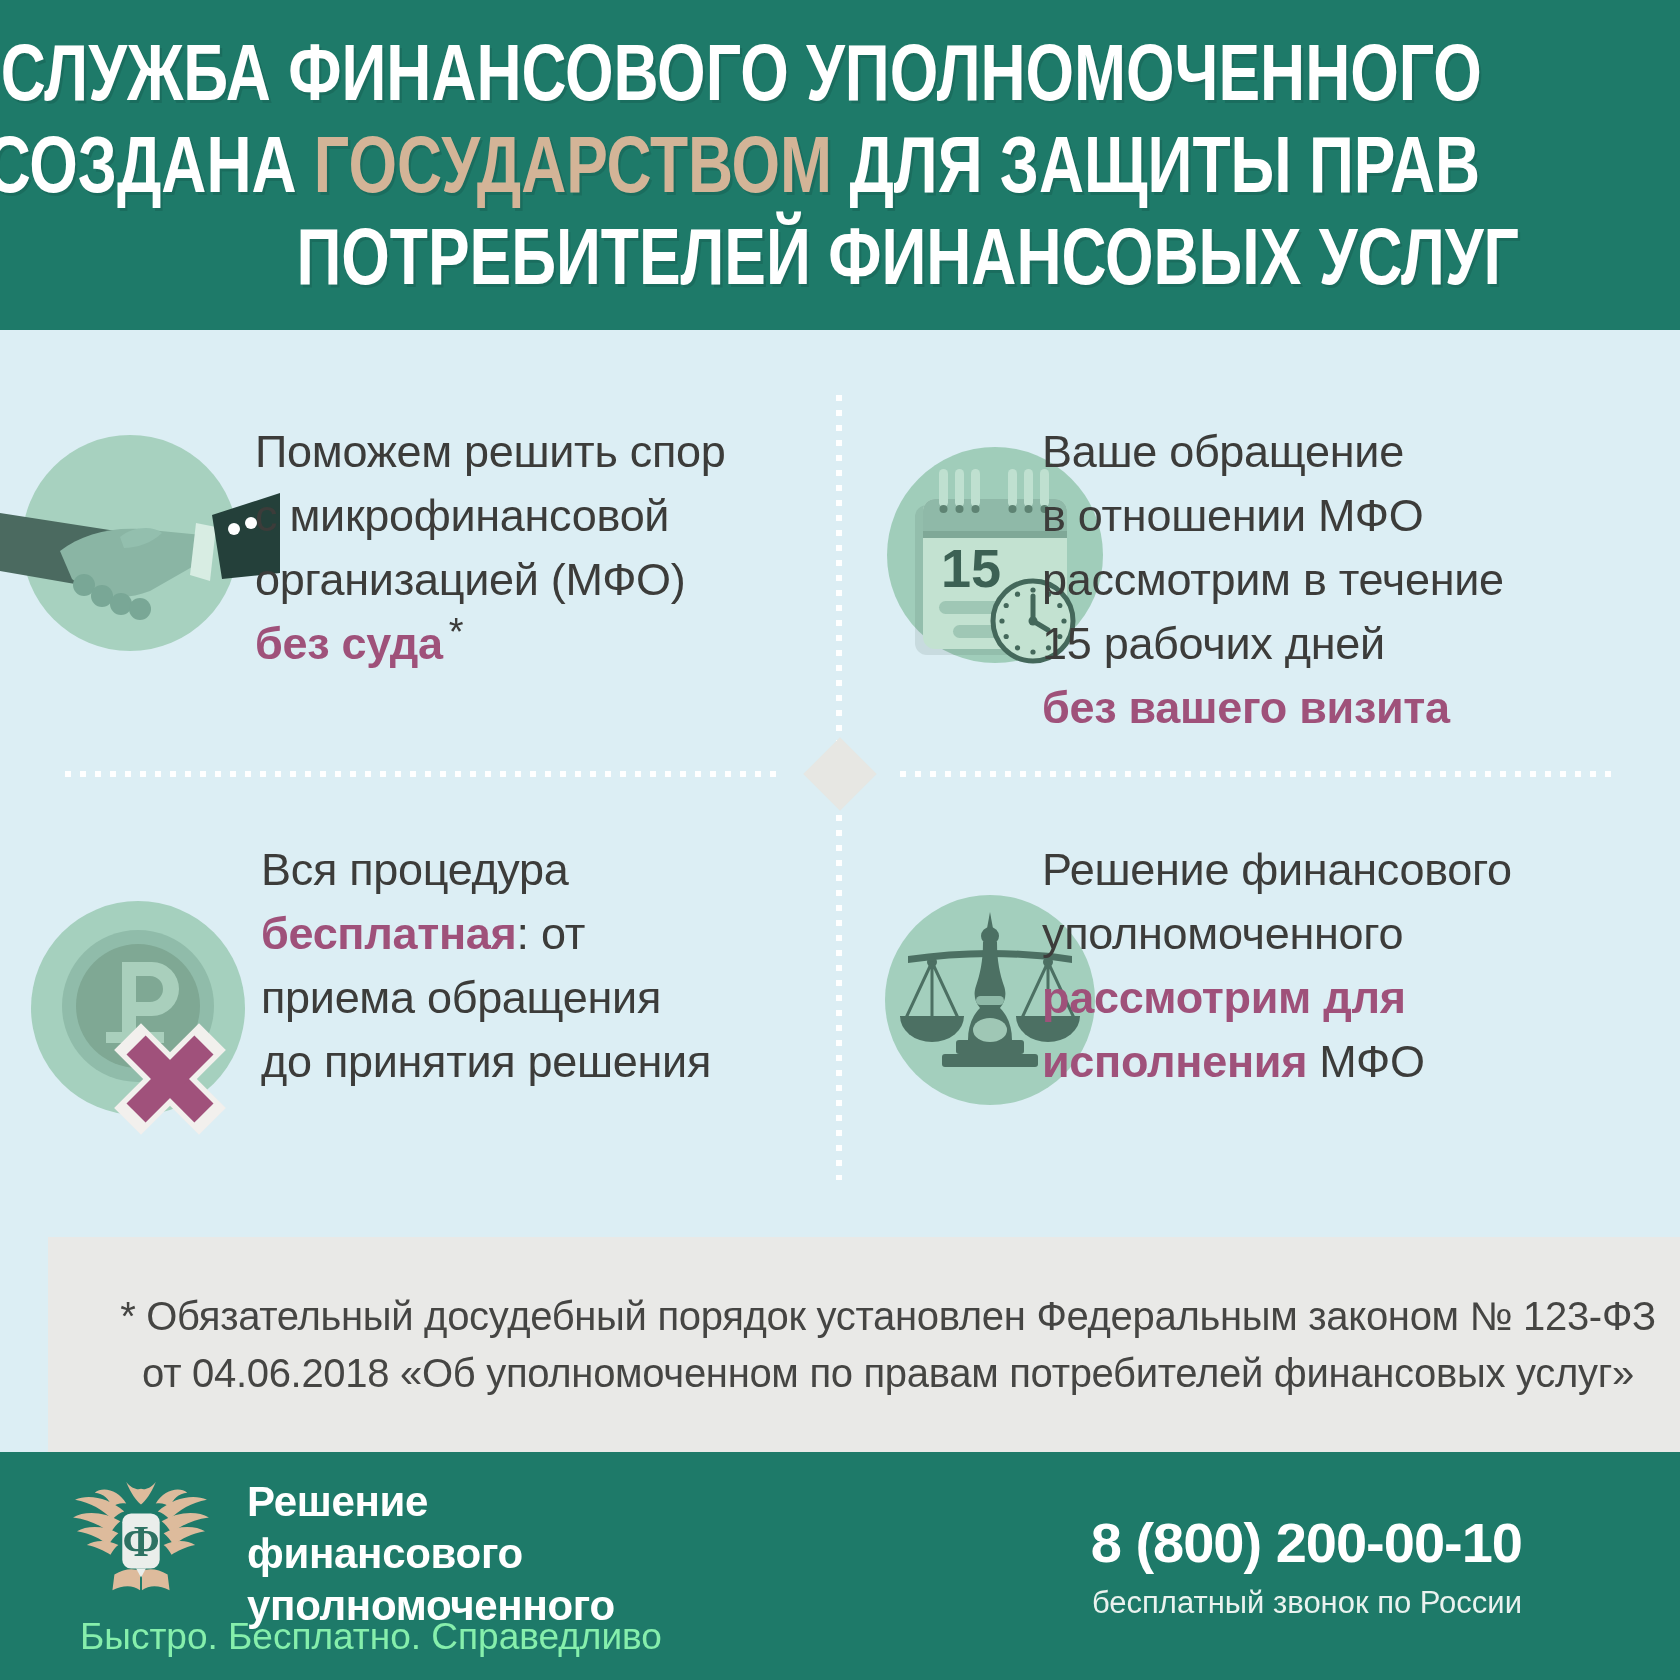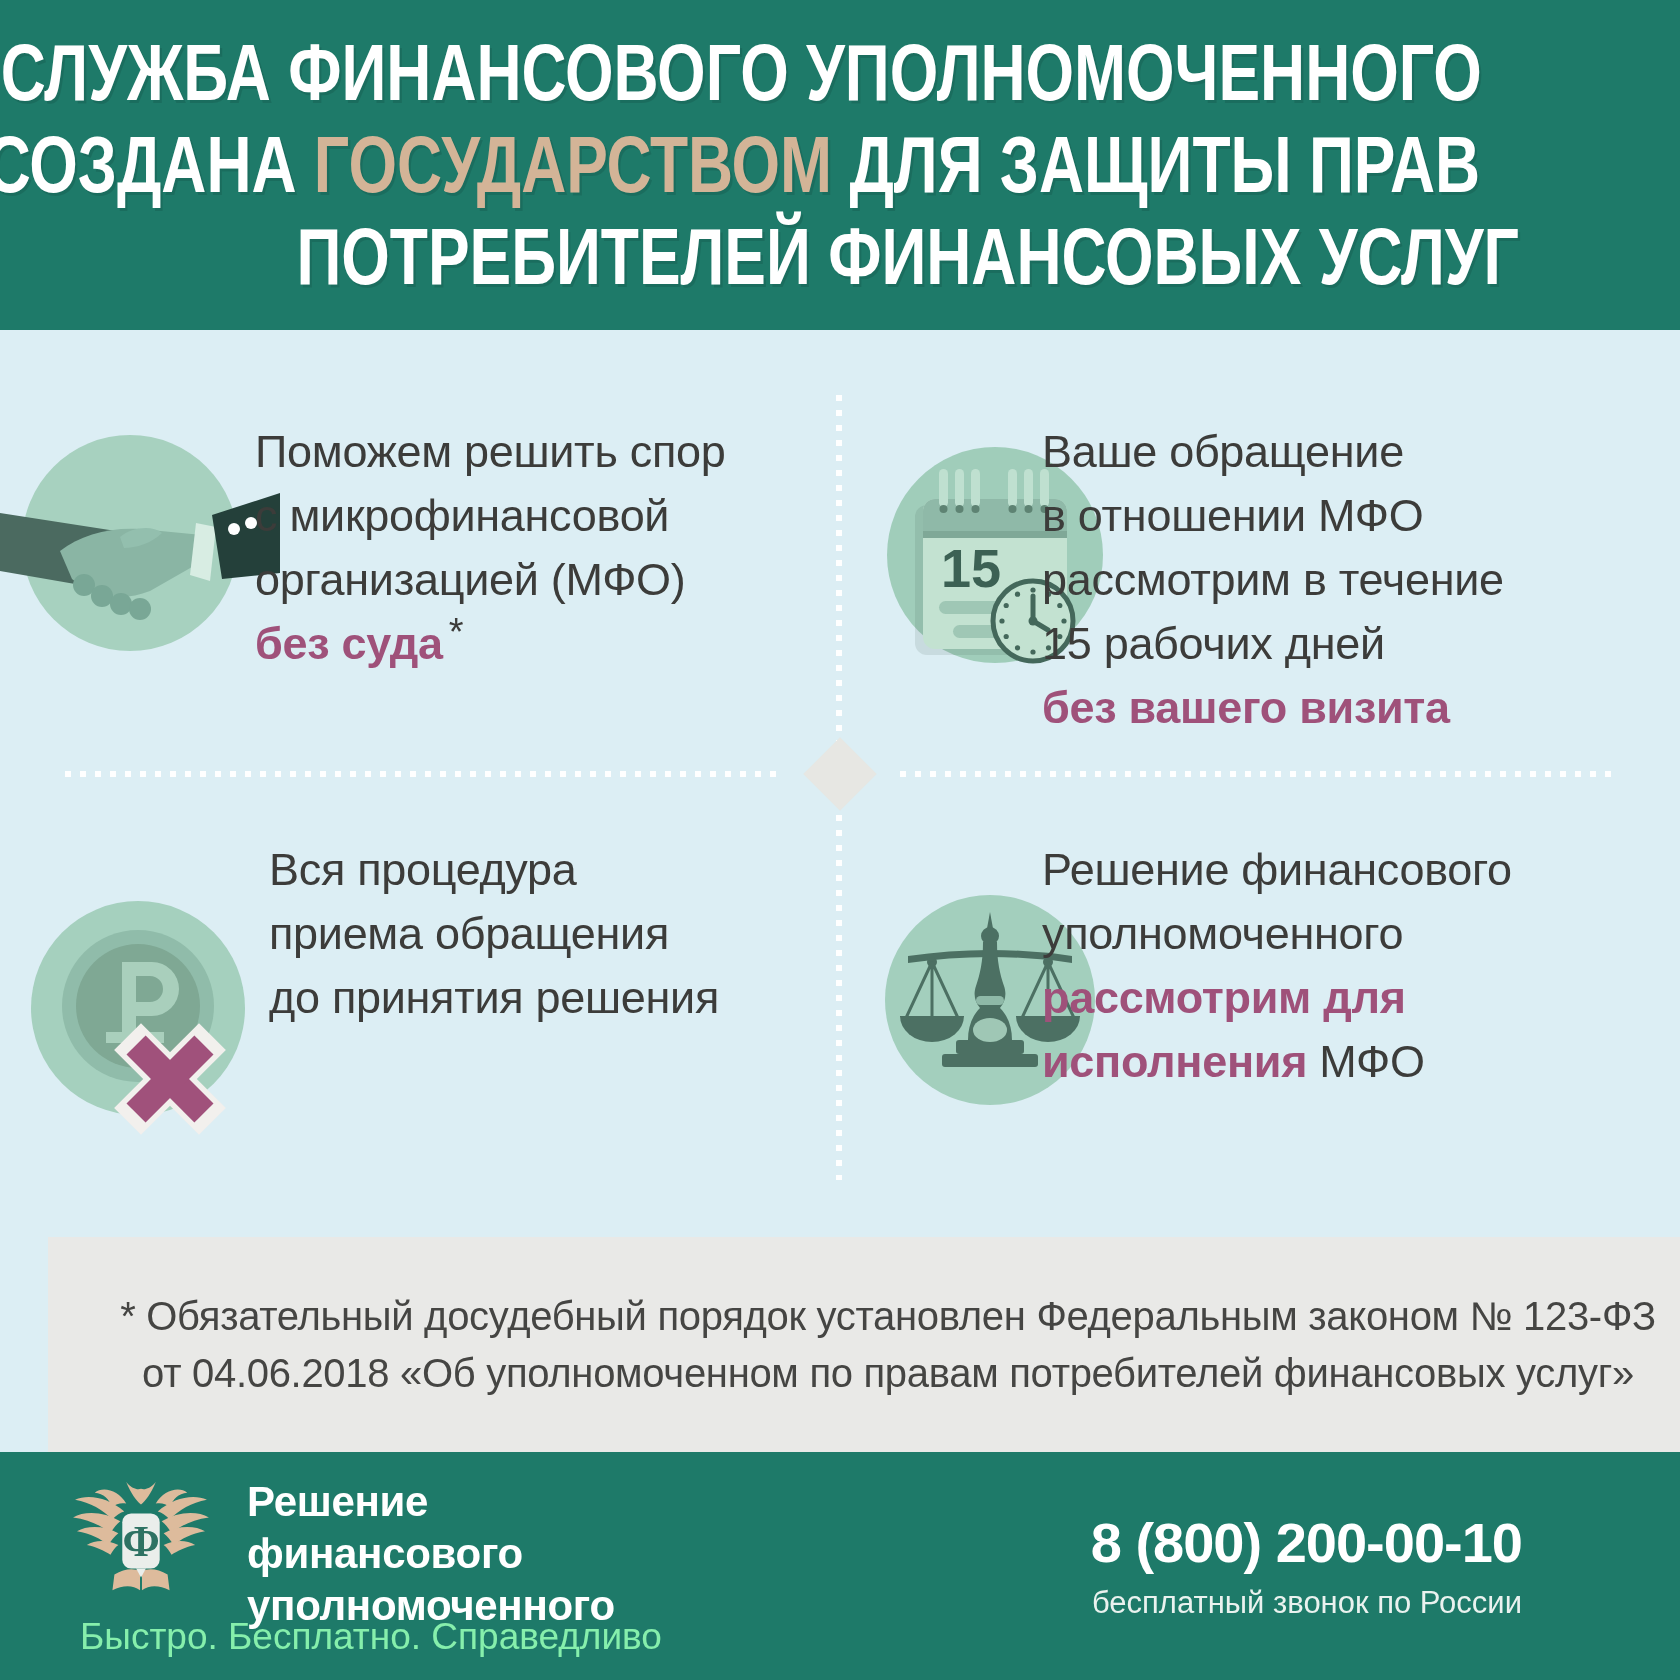--- a/index.html
+++ b/index.html
@@ -182,22 +182,23 @@
           <rect x="90" y="146" width="58" height="11"></rect>
         </g>
         <g transform="translate(154,193) rotate(45)">
           <rect x="-60" y="-19" width="120" height="38" fill="#F2F0ED"></rect>
           <rect x="-19" y="-60" width="38" height="120" fill="#F2F0ED"></rect>
           <rect x="-48" y="-13.5" width="96" height="27" fill="#A0517B"></rect>
           <rect x="-13.5" y="-48" width="27" height="96" fill="#A0517B"></rect>
         </g>
       </svg>
     </div>
-    <div class="card-text" style="left:269px;top:508px;">
+    <div class="card-text" style="left:261px;top:508px;">
       <div>Вся процедура</div>
+      <div><span class="accent">бесплатная</span><span>: от</span></div>
       <div>приема обращения</div>
       <div>до принятия решения</div>
     </div>
 
     <div class="card-icon" style="left:870px;top:550px;">
       <svg width="240" height="240" viewBox="0 0 240 240">
         <circle cx="120" cy="120" r="105" fill="#A3CFBD"></circle>
         <g fill="#4C7063">
           <polygon points="116,54 124,54 120,32"></polygon>
           <circle cx="120" cy="56" r="9"></circle>

